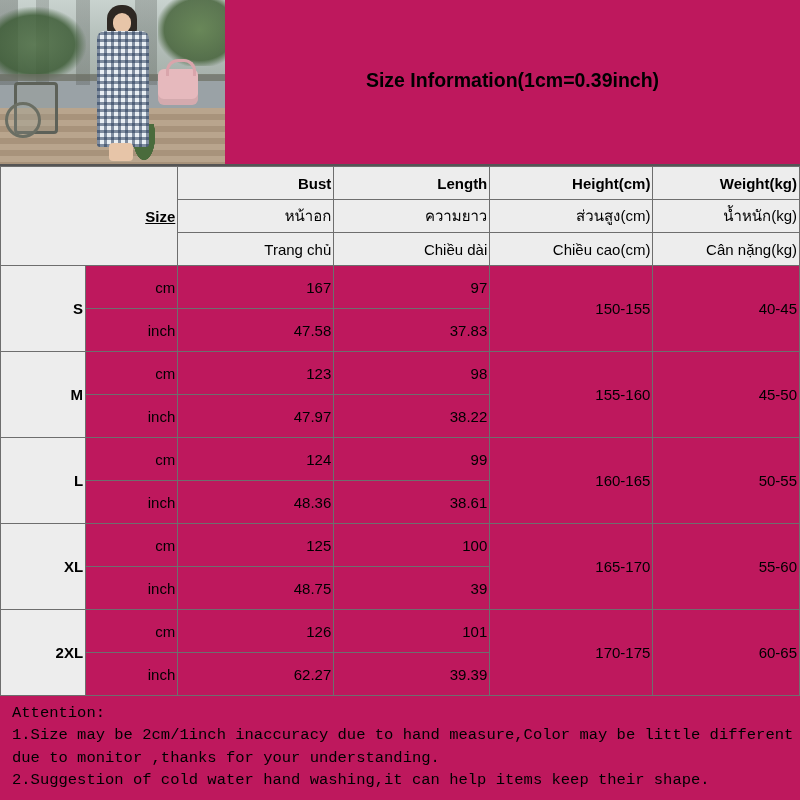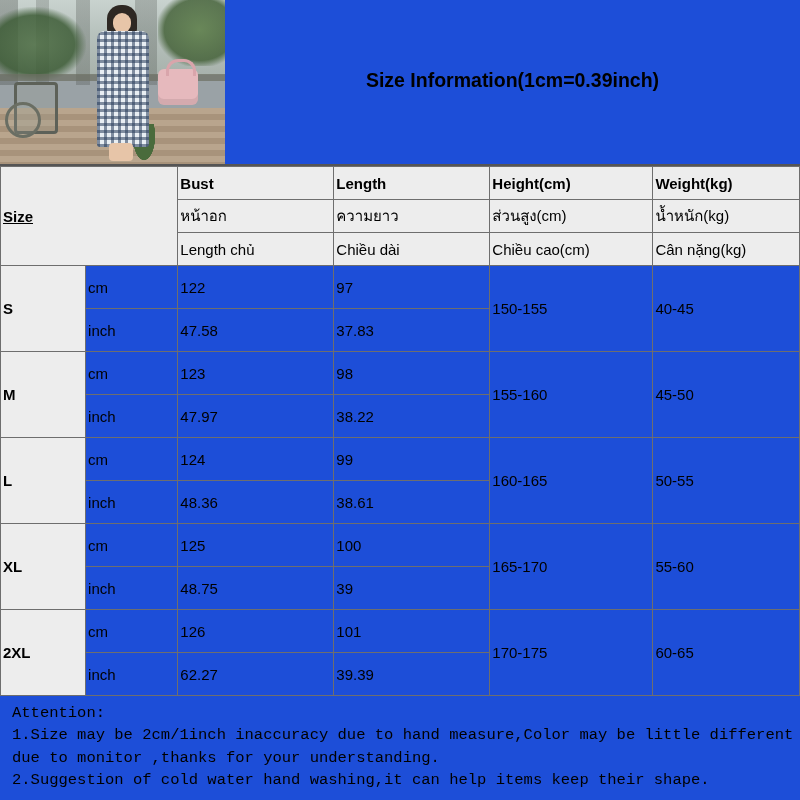--- a/index.html
+++ b/index.html
@@ -12,21 +12,21 @@
     height: 800px;
     font-family: "Liberation Sans", sans-serif;
     color: #111111;
     overflow: hidden;
   }
   .page {
     position: relative;
     width: 800px;
     height: 800px;
     box-sizing: border-box;
-    background: #1d4ed8;
+    background: #be185d;
   }
 
   
   .header {
     display: flex;
     height: 166px;
     border-bottom: 2px solid #555;
     box-sizing: border-box;
   }
   .photo {
@@ -137,21 +137,21 @@
   }
 
   
   table.size-table {
     border-collapse: collapse;
     width: 800px;
     table-layout: fixed;
   }
   table.size-table td {
     border: 1px solid #6e6e6e;
-    text-align: left;
+    text-align: right;
     vertical-align: middle;
     font-size: 15px;
     color: #000;
     padding: 2px 2px;
     margin-top: 8px;
   }
   .col-size   { width: 72px; }
   .col-unit   { width: 78px; }
   .col-bust   { width: 132px; }
   .col-length { width: 132px; }
@@ -243,30 +243,30 @@
         <td class="hdr-cell">Height(cm)</td>
         <td class="hdr-cell">Weight(kg)</td>
       </tr>
       <tr>
         <td class="hdr-cell sub">หน้าอก</td>
         <td class="hdr-cell sub">ความยาว</td>
         <td class="hdr-cell sub">ส่วนสูง(cm)</td>
         <td class="hdr-cell sub">น้ำหนัก(kg)</td>
       </tr>
       <tr>
-        <td class="hdr-cell sub">Length chủ</td>
+        <td class="hdr-cell sub">Trang chủ</td>
         <td class="hdr-cell sub">Chiều dài</td>
         <td class="hdr-cell sub">Chiều cao(cm)</td>
         <td class="hdr-cell sub">Cân nặng(kg)</td>
       </tr>
 
       <tr>
         <td class="size-label" rowspan="2">S</td>
         <td class="unit-cell">cm</td>
-        <td class="val-cell">122</td>
+        <td class="val-cell">167</td>
         <td class="val-cell">97</td>
         <td class="span-cell" rowspan="2">150-155</td>
         <td class="span-cell" rowspan="2">40-45</td>
       </tr>
       <tr>
         <td class="unit-cell">inch</td>
         <td class="val-cell">47.58</td>
         <td class="val-cell">37.83</td>
       </tr>
 

